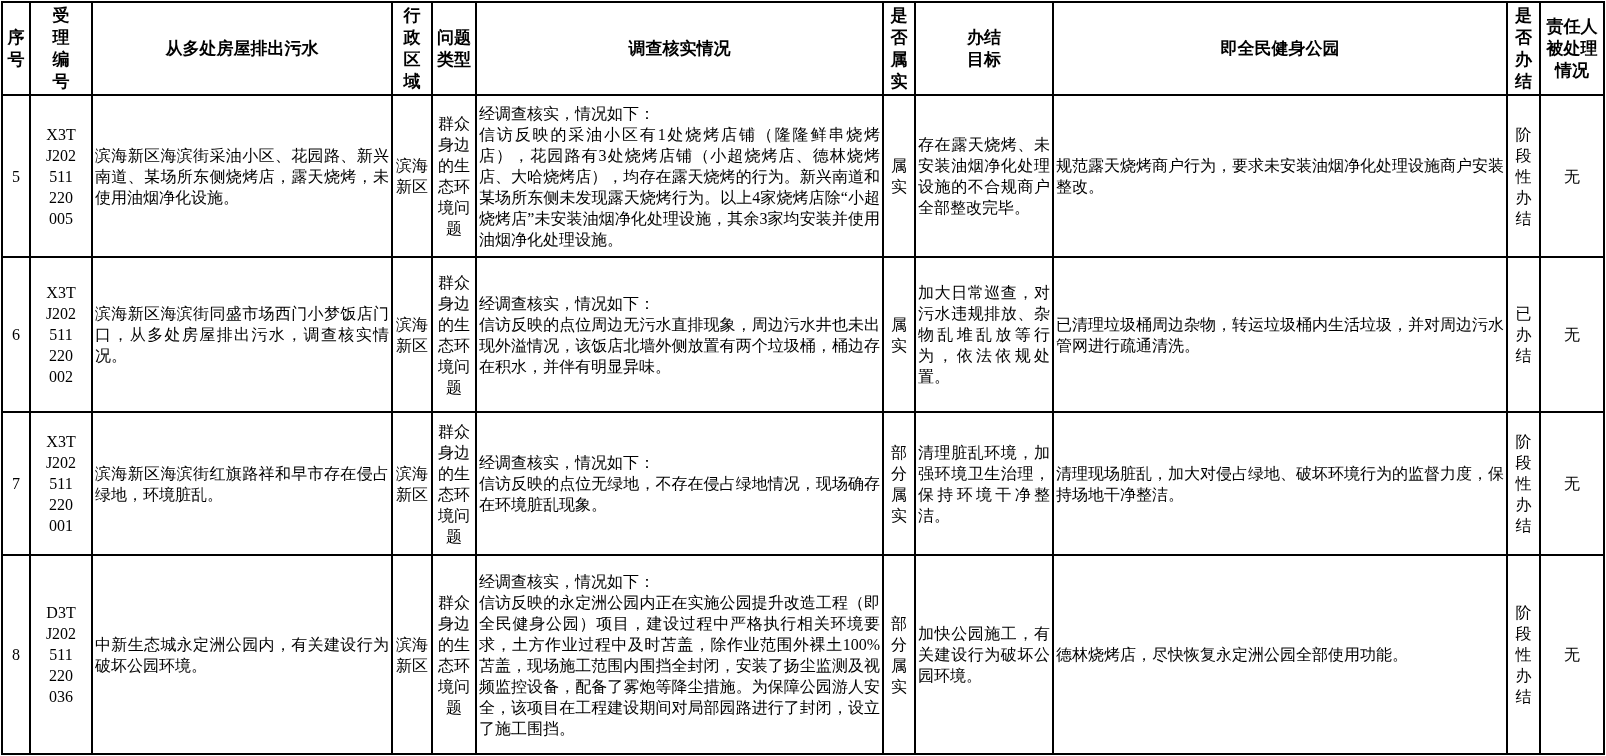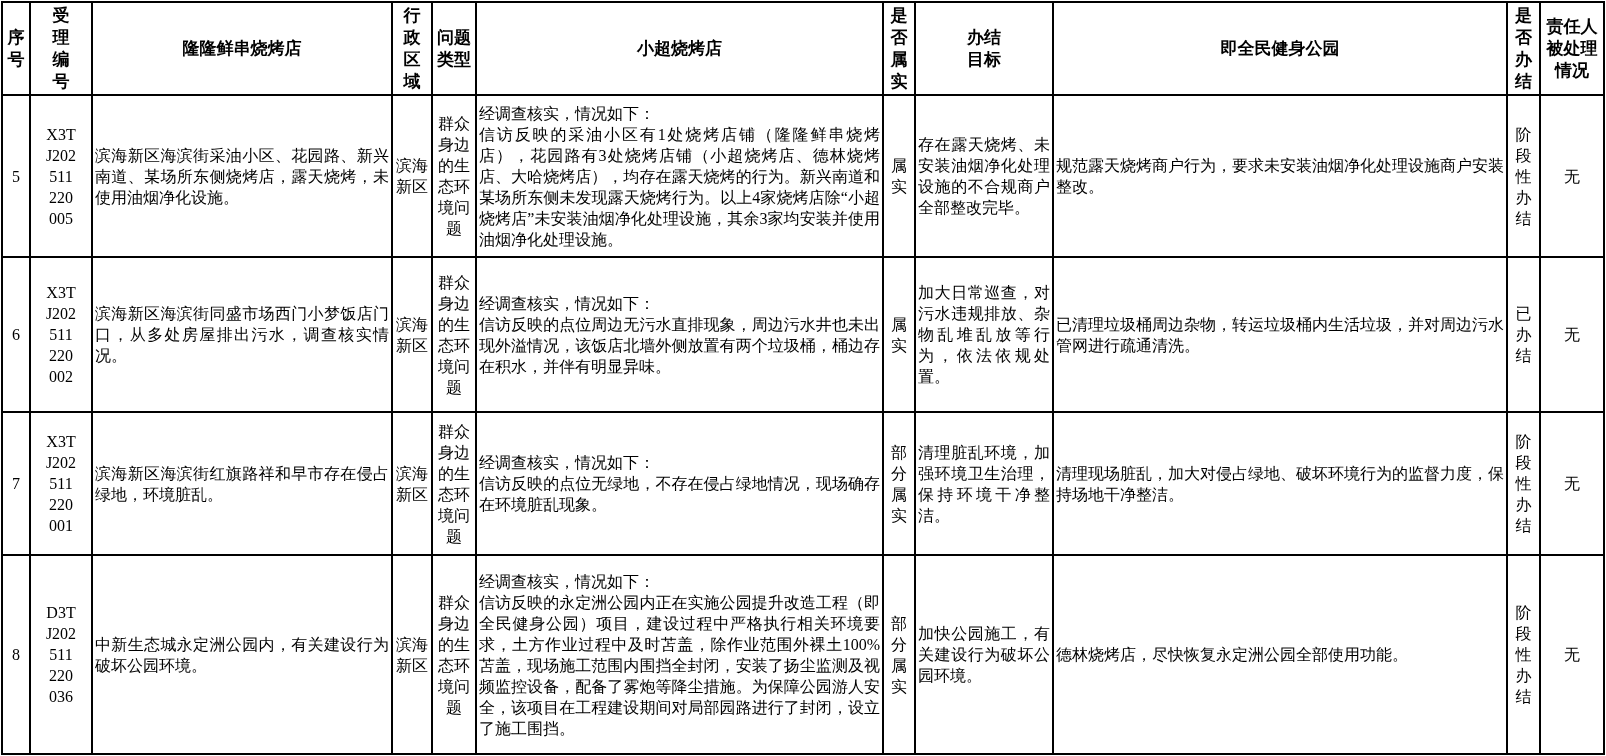--- a/index.html
+++ b/index.html
@@ -64,28 +64,28 @@
     </colgroup>
 
     <tbody>
         <tr style="height:93px">
       <th>序
 号</th>
       <th>受
 理
 编
 号</th>
-      <th>隆隆鲜串烧烤店</th>
+      <th>从多处房屋排出污水</th>
       <th>行
 政
 区
 域</th>
       <th>问题
 类型</th>
-      <th>小超烧烤店</th>
+      <th>调查核实情况</th>
       <th>是
 否
 属
 实</th>
       <th>办结
 目标</th>
       <th>即全民健身公园</th>
       <th>是
 否
 办

